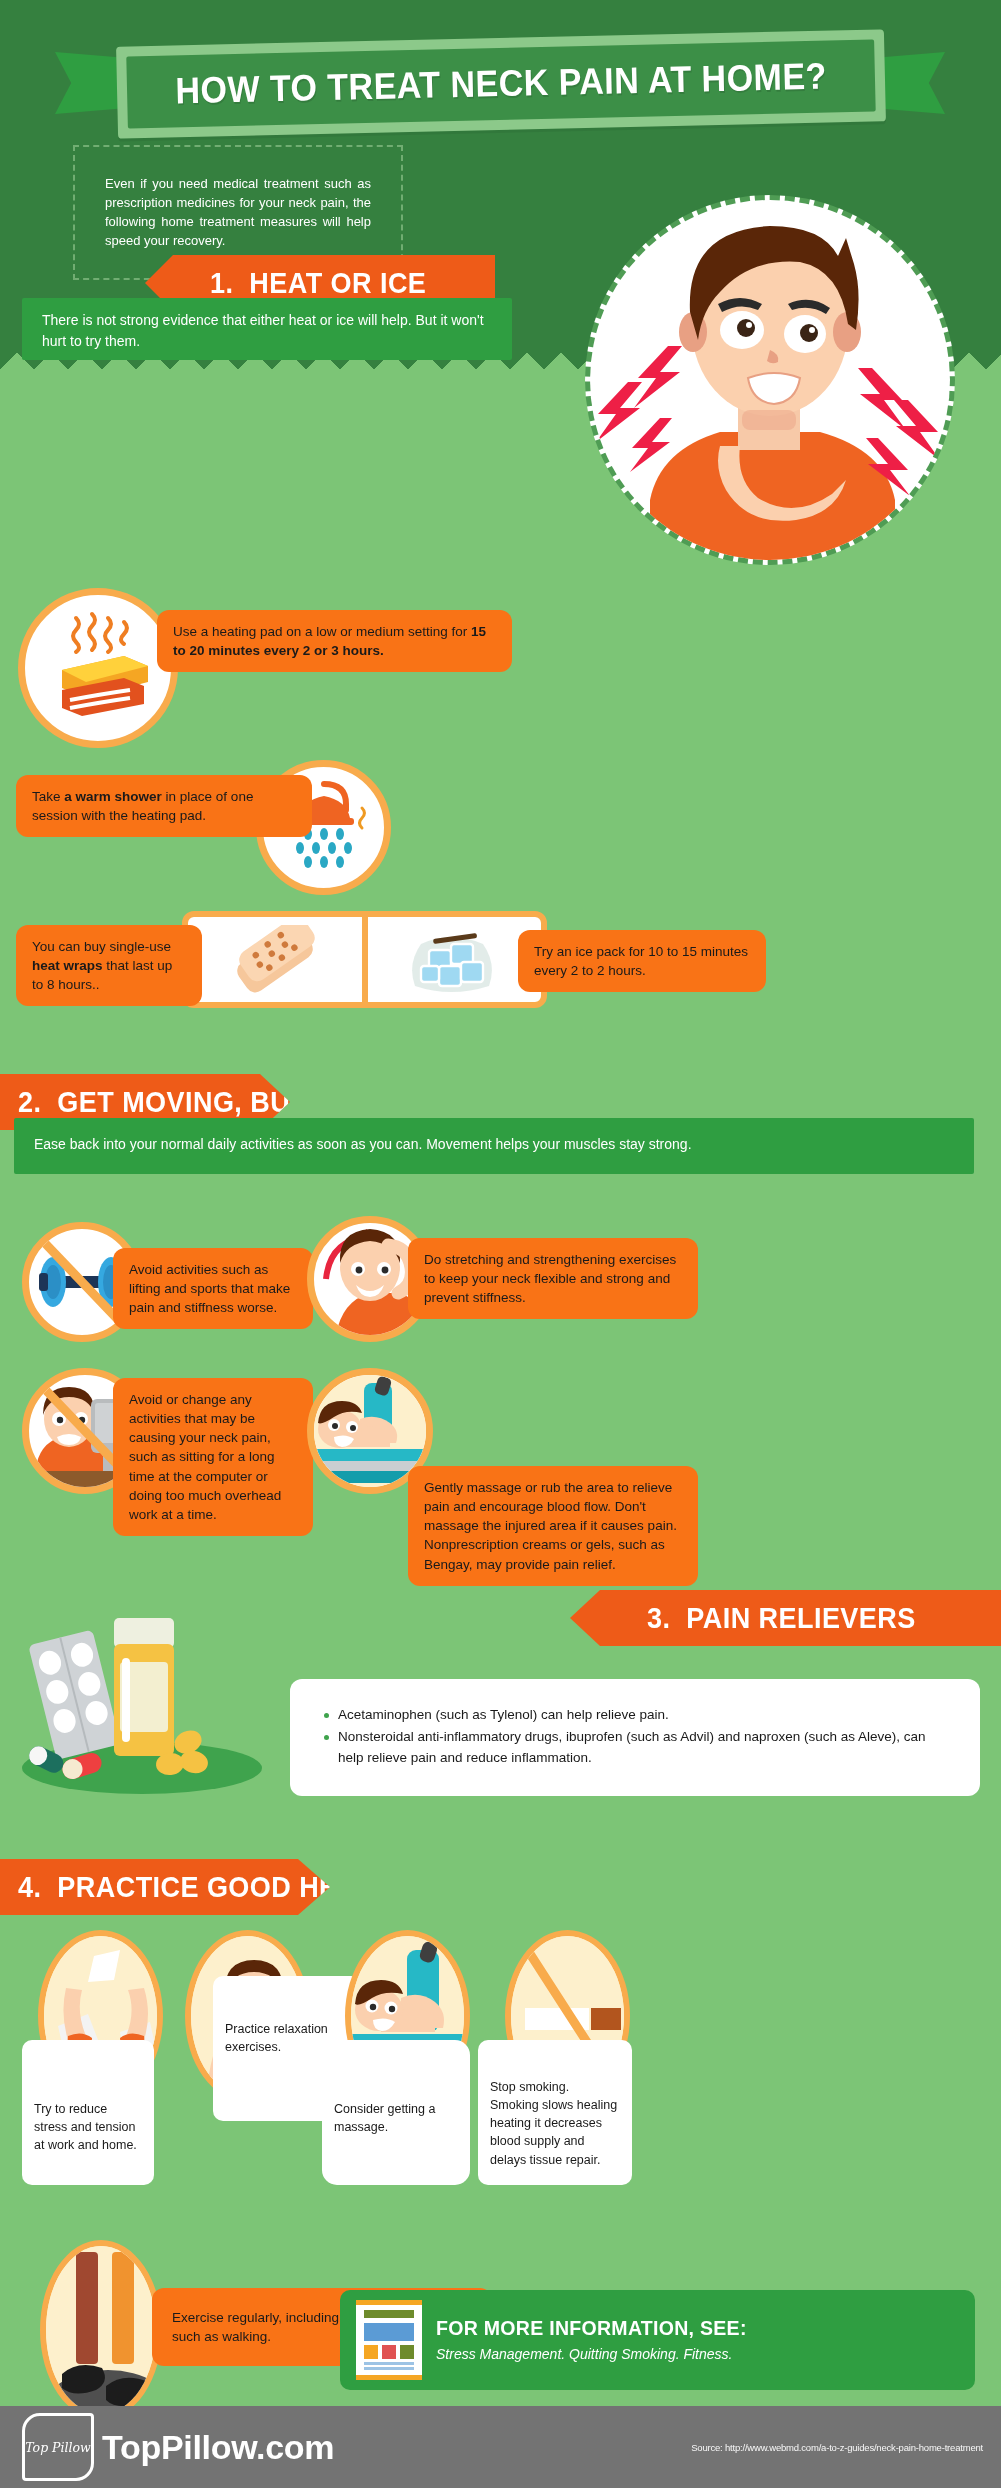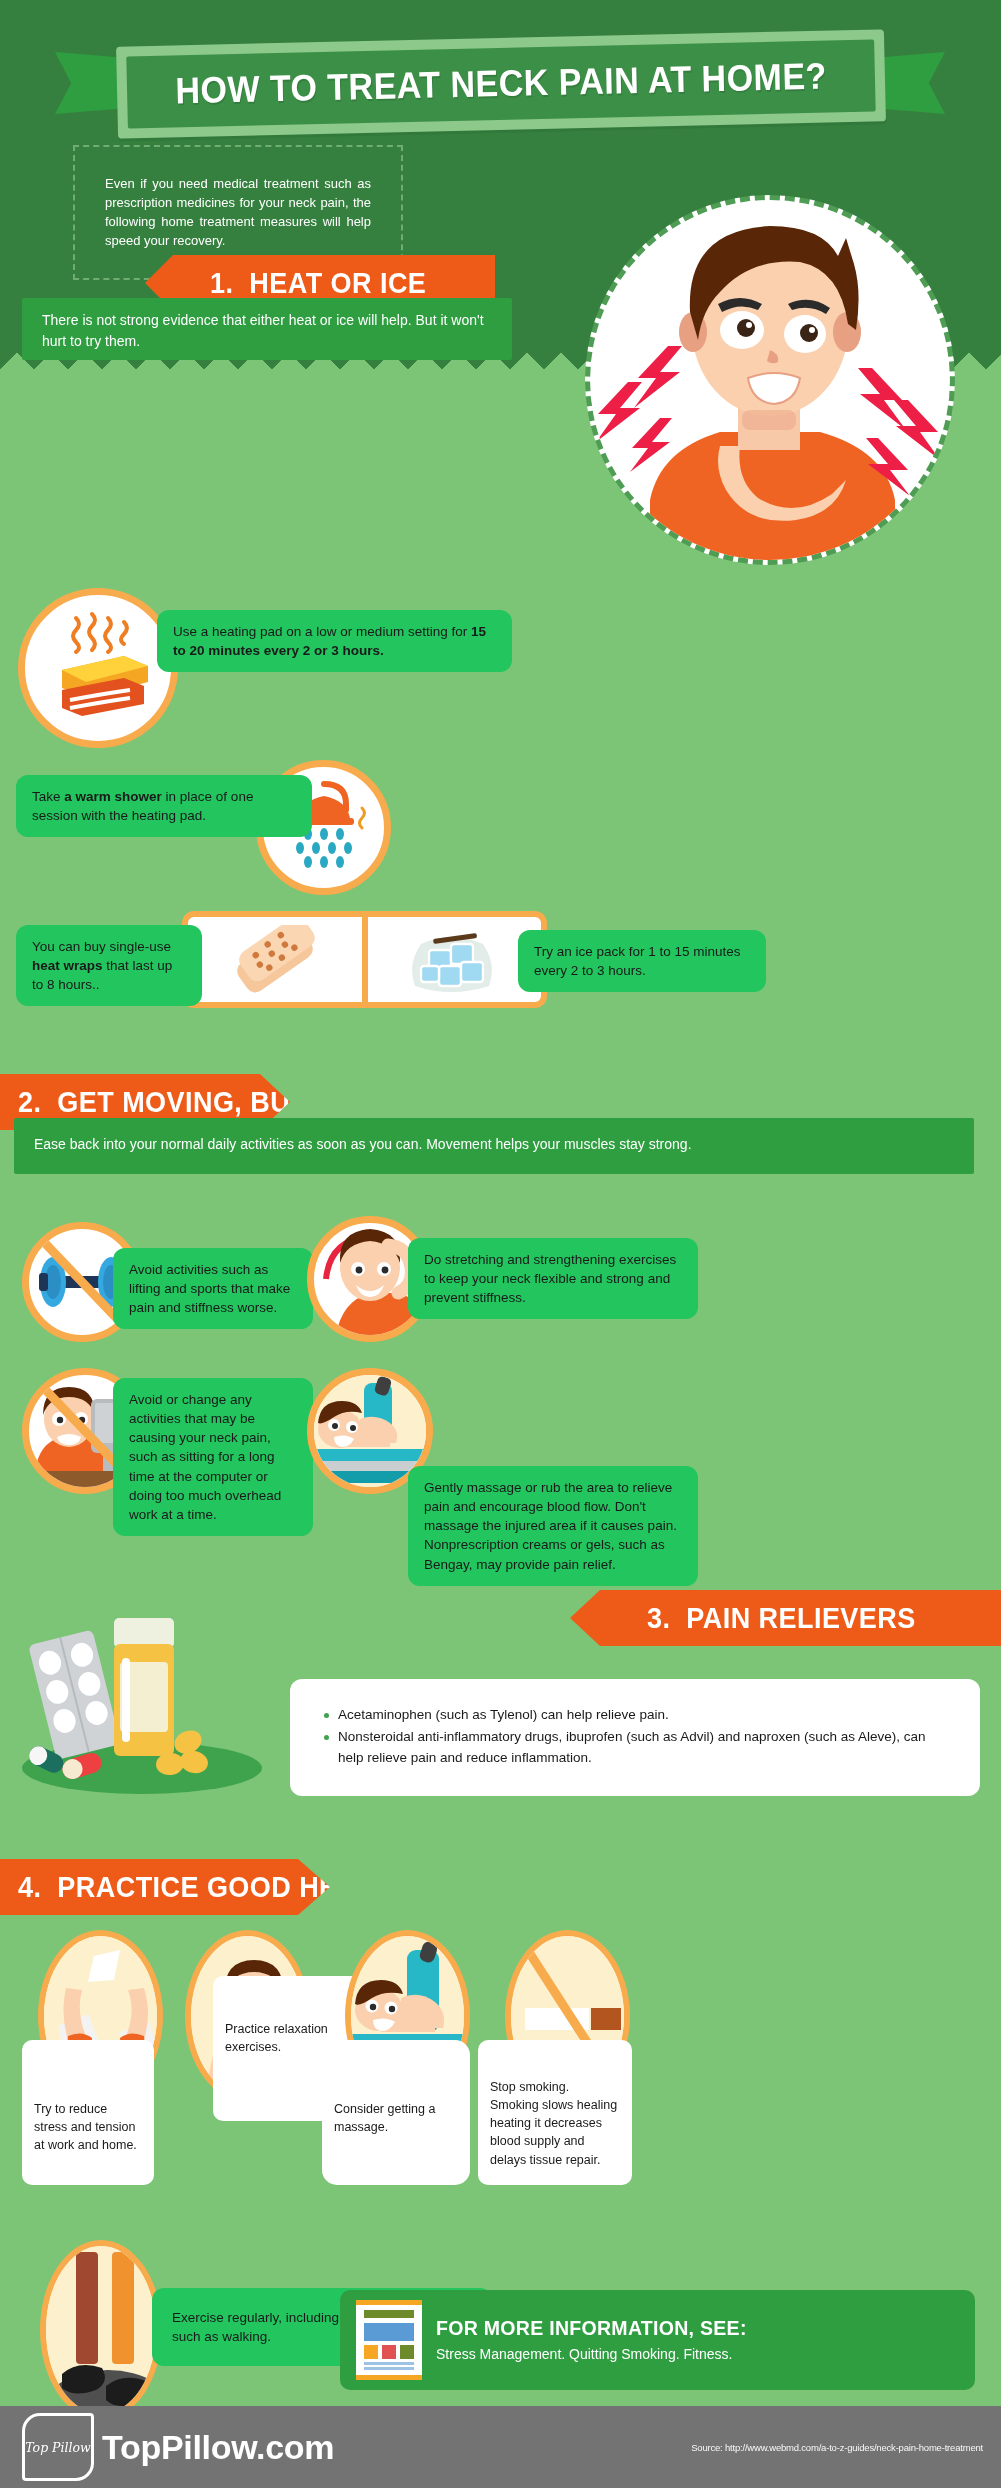--- a/index.html
+++ b/index.html
@@ -119,21 +119,21 @@
   
   .green-banner{
     position:absolute;background:#2f9e41;border-radius:2px;
     color:#fff;font-size:14px;line-height:1.5;
     box-sizing:border-box;padding:12px 20px;
   }
   .gb-1{left:22px;top:298px;width:490px;height:62px;}
   .gb-2{left:14px;top:1118px;width:960px;height:56px;padding-top:16px;}
   
   .card{
-    position:absolute;background:#22c55e;border-radius:12px;
+    position:absolute;background:#f97316;border-radius:12px;
     box-sizing:border-box;padding:12px 16px;
     color:#1a1a1a;font-size:13.5px;line-height:1.42;
   }
   .card b{font-weight:bold;}
   
   .icon-circle{
     position:absolute;border-radius:50%;
     background:#ffffff;border:7px solid #f8ab4c;
     box-sizing:border-box;overflow:hidden;
     display:flex;align-items:center;justify-content:center;
@@ -177,21 +177,21 @@
     position:absolute;left:340px;top:2290px;width:635px;height:100px;
     background:#2f9e41;border-radius:10px;box-sizing:border-box;
     display:flex;align-items:center;padding:0 16px;
   }
   .moreinfo .txt{margin-left:14px;}
   .moreinfo .mi-title{
     color:#fff;font-family:"Liberation Sans Narrow","Liberation Sans",sans-serif;
     font-weight:bold;font-size:21px;letter-spacing:.3px;transform:scaleX(.93);
     transform-origin:left center;text-transform:uppercase;
   }
-  .moreinfo .mi-body{color:#fff;font-size:14px;line-height:1.45;margin-top:4px;max-width:430px;}
+  .moreinfo .mi-body{color:#fff;font-size:14px;line-height:1.45;margin-top:4px;max-width:430px;font-style:italic;}
   
   .footer{
     position:absolute;left:0;top:2406px;width:1001px;height:82px;background:#737373;
     display:flex;align-items:center;
   }
   .footer .brand{
     color:#fff;font-size:34px;font-weight:bold;margin-left:8px;letter-spacing:-.3px;
   }
   .footer .src{
     position:absolute;right:18px;top:50%;transform:translateY(-50%);
@@ -354,21 +354,21 @@
           <rect x="62" y="38" width="22" height="20" rx="3"></rect>
           <rect x="22" y="42" width="18" height="16" rx="3"></rect>
         </g>
       </svg>
     </div>
   </div>
   <div class="card" style="left:16px;top:925px;width:186px;">
     <span>You can buy single-use <b>heat wraps</b> that last up to 8 hours..</span>
   </div>
   <div class="card" style="left:518px;top:930px;width:248px;">
-    <span>Try an ice pack for 1 to 15 minutes every 2 to 3 hours.</span>
+    <span>Try an ice pack for 10 to 15 minutes every 2 to 2 hours.</span>
   </div>
 
   <div class="sec-head sec-2">
     <span class="lbl"><span>2.</span>&nbsp;&nbsp;<span>GET MOVING, BUT CAREFULLY</span></span>
   </div>
   <div class="green-banner gb-2">Ease back into your normal daily activities as soon as you can. Movement helps your muscles stay strong.</div>
 
   <div class="icon-circle" style="left:22px;top:1222px;width:120px;height:120px;">
     <svg width="106" height="106" viewBox="0 0 106 106">
       <g>

